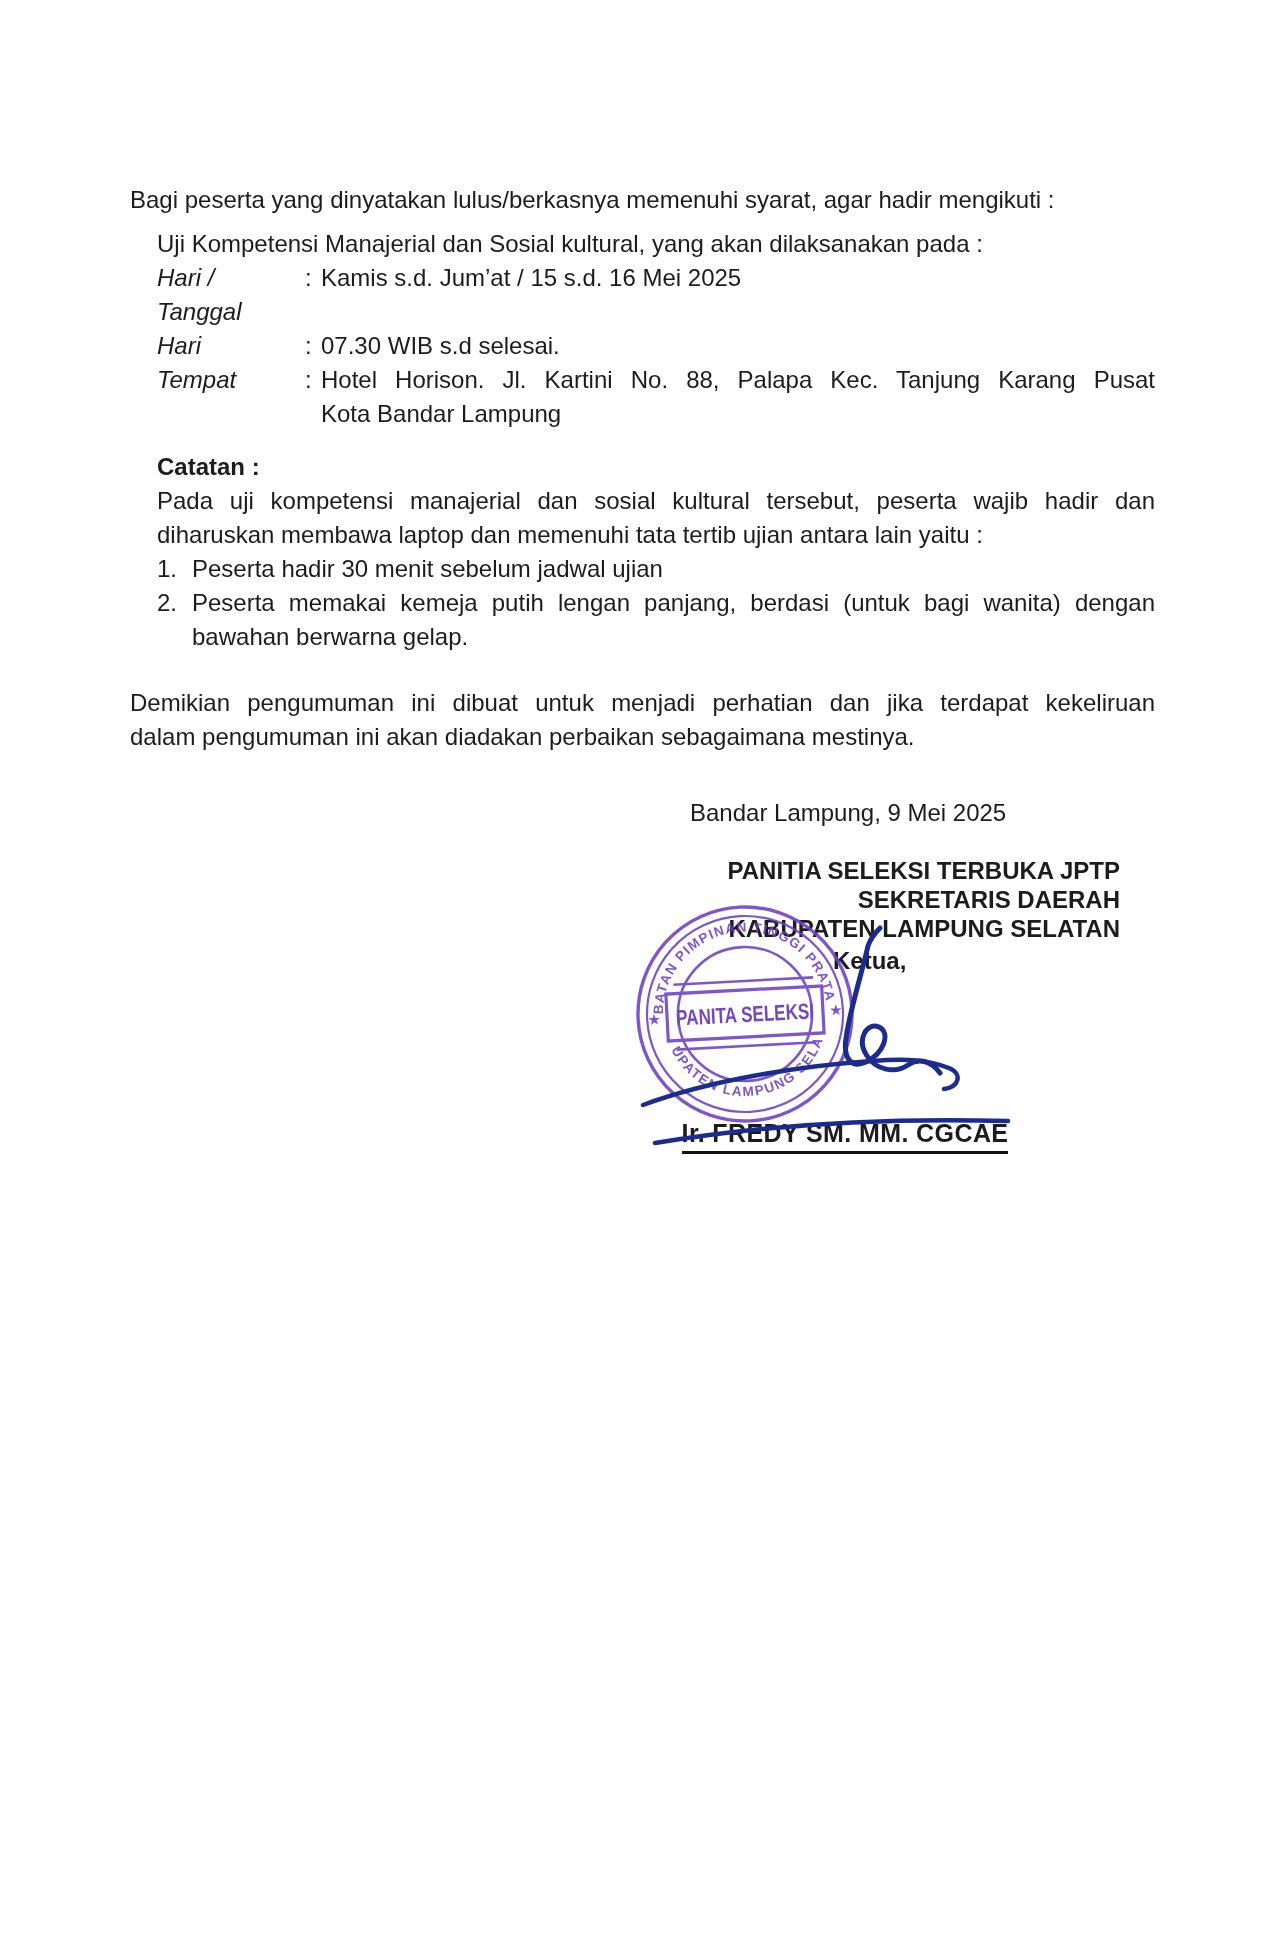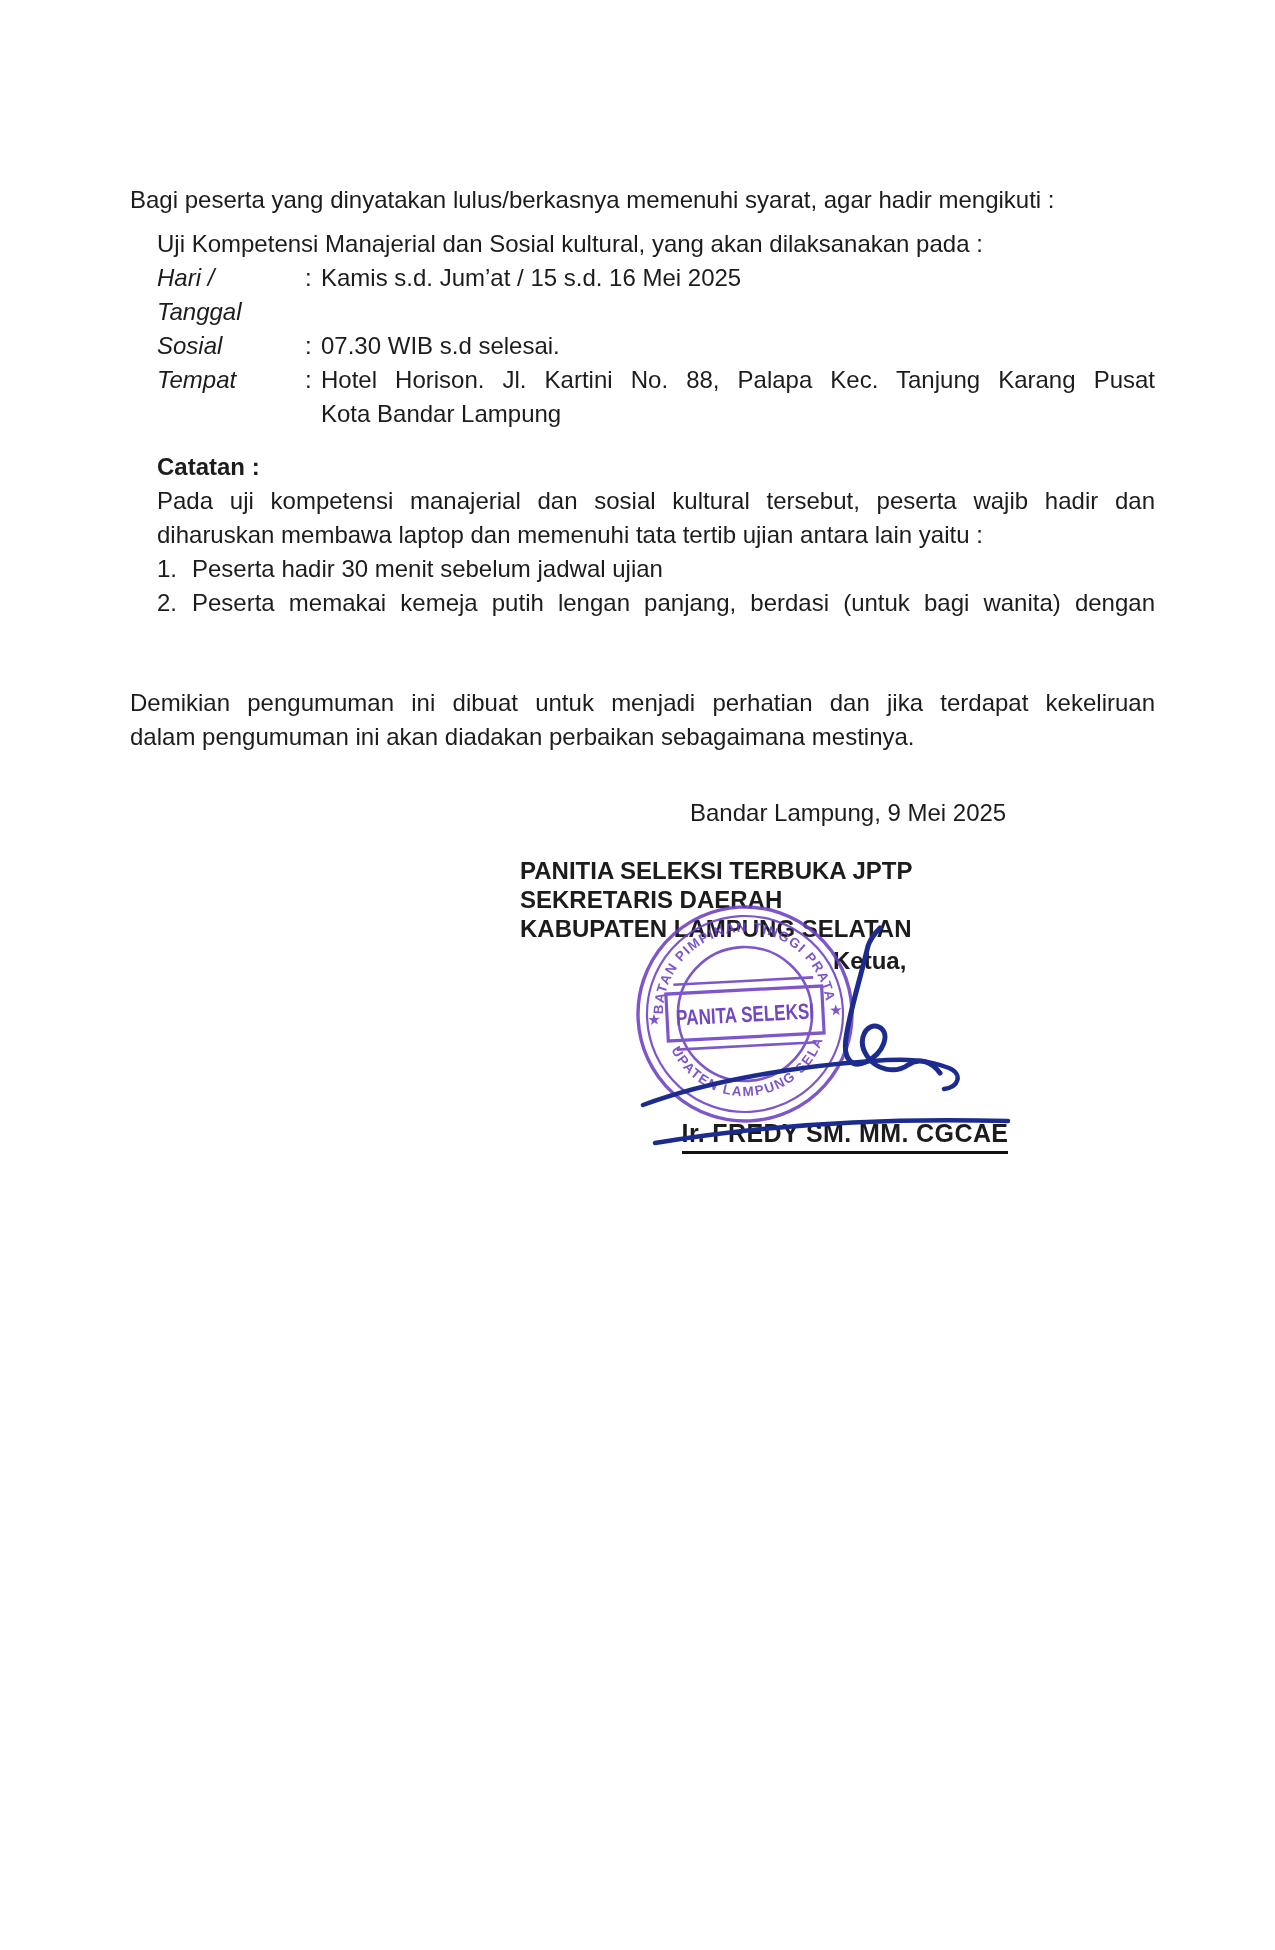--- a/index.html
+++ b/index.html
@@ -22,21 +22,21 @@
   .det-row{display:flex;align-items:flex-start;}
   .det-label{width:148px;flex:0 0 148px;font-style:italic;}
   .det-colon{width:16px;flex:0 0 16px;}
   .det-value{flex:1 1 auto;}
   .notes{left:157px;top:450px;width:998px;}
   .note-item{display:flex;align-items:flex-start;}
   .note-num{width:35px;flex:0 0 35px;}
   .note-body{flex:1 1 auto;}
   .closing{left:130px;top:686px;width:1025px;}
   .dateline{left:690px;top:796px;white-space:nowrap;}
-  .org-block{left:520px;top:856px;width:600px;text-align:left;font-weight:700;line-height:29px;}
+  .org-block{left:520px;top:856px;width:600px;text-align:right;font-weight:700;line-height:29px;}
   .role-line{left:833px;top:944px;font-weight:700;}
   .name-block{left:545px;top:1116px;width:600px;text-align:center;}
   .name-inner{display:inline-block;font-weight:700;font-size:25px;letter-spacing:.4px;border-bottom:3px solid #111;padding-bottom:1px;white-space:nowrap;}
   .overlay-svg{position:absolute;left:0;top:0;width:1275px;height:1950px;pointer-events:none;}
 </style>
 </head>
 <body>
 
 <div class="page">
 
@@ -44,21 +44,21 @@
 
   <div class="abs event-intro">Uji Kompetensi Manajerial dan Sosial kultural, yang akan dilaksanakan pada :</div>
 
   <div class="abs details">
     <div class="det-row">
       <div class="det-label">Hari / Tanggal</div>
       <div class="det-colon">:</div>
       <div class="det-value">Kamis s.d. Jum’at / 15 s.d. 16 Mei 2025</div>
     </div>
     <div class="det-row">
-      <div class="det-label">Sosial</div>
+      <div class="det-label">Hari</div>
       <div class="det-colon">:</div>
       <div class="det-value">07.30 WIB s.d selesai.</div>
     </div>
     <div class="det-row">
       <div class="det-label">Tempat</div>
       <div class="det-colon">:</div>
       <div class="det-value">
         <div class="just-full">Hotel Horison. Jl. Kartini No. 88, Palapa Kec. Tanjung Karang Pusat</div>
         <div>Kota Bandar Lampung</div>
       </div>
@@ -70,20 +70,21 @@
     <div class="just-full">Pada uji kompetensi manajerial dan sosial kultural tersebut, peserta wajib hadir dan</div>
     <div>diharuskan membawa laptop dan memenuhi tata tertib ujian antara lain yaitu :</div>
     <div class="note-item">
       <div class="note-num">1.</div>
       <div class="note-body">Peserta hadir 30 menit sebelum jadwal ujian</div>
     </div>
     <div class="note-item">
       <div class="note-num">2.</div>
       <div class="note-body">
         <div class="just-full">Peserta memakai kemeja putih lengan panjang, berdasi (untuk bagi wanita) dengan</div>
+        <div>bawahan berwarna gelap.</div>
       </div>
     </div>
   </div>
 
   <div class="abs closing">
     <div class="just-full">Demikian pengumuman ini dibuat untuk menjadi perhatian dan jika terdapat kekeliruan</div>
     <div>dalam pengumuman ini akan diadakan perbaikan sebagaimana mestinya.</div>
   </div>
 
   <div class="abs dateline">Bandar Lampung, 9 Mei 2025</div>

